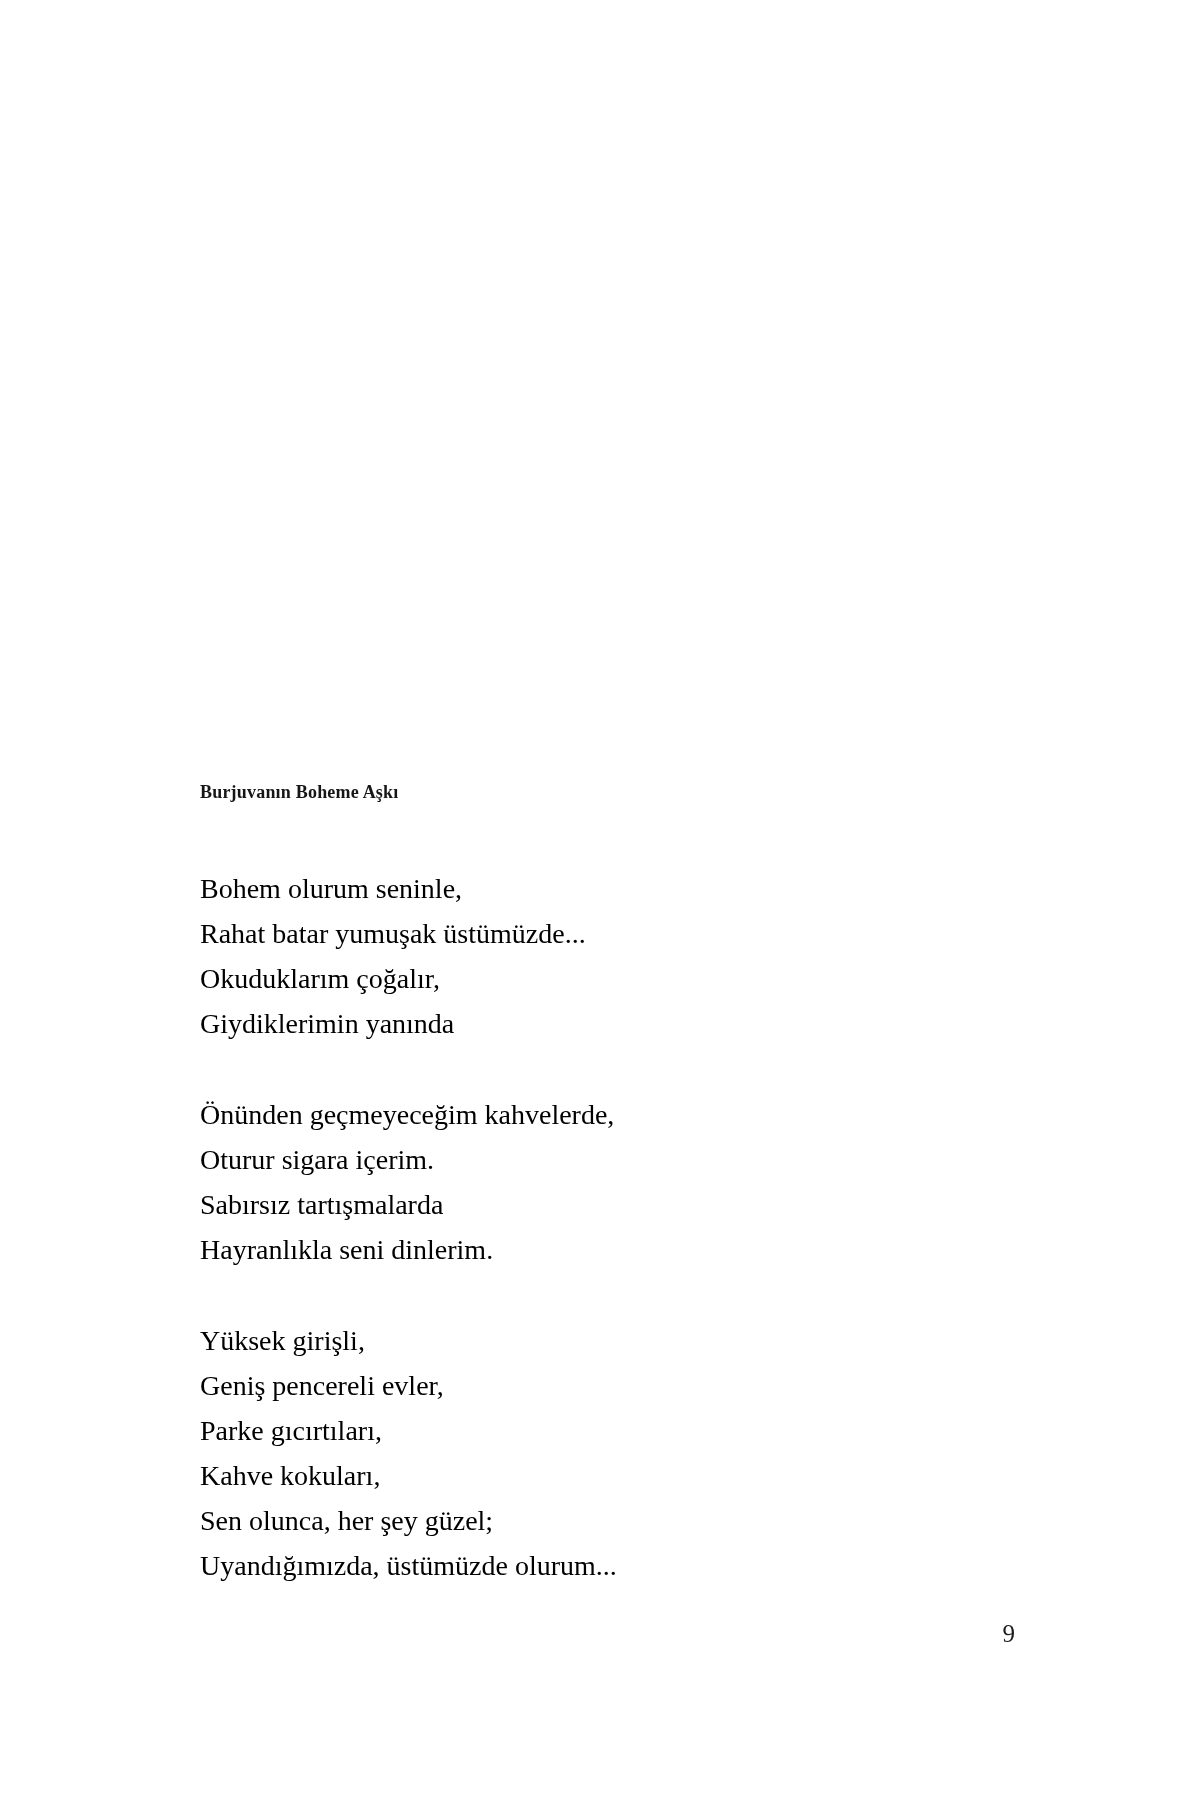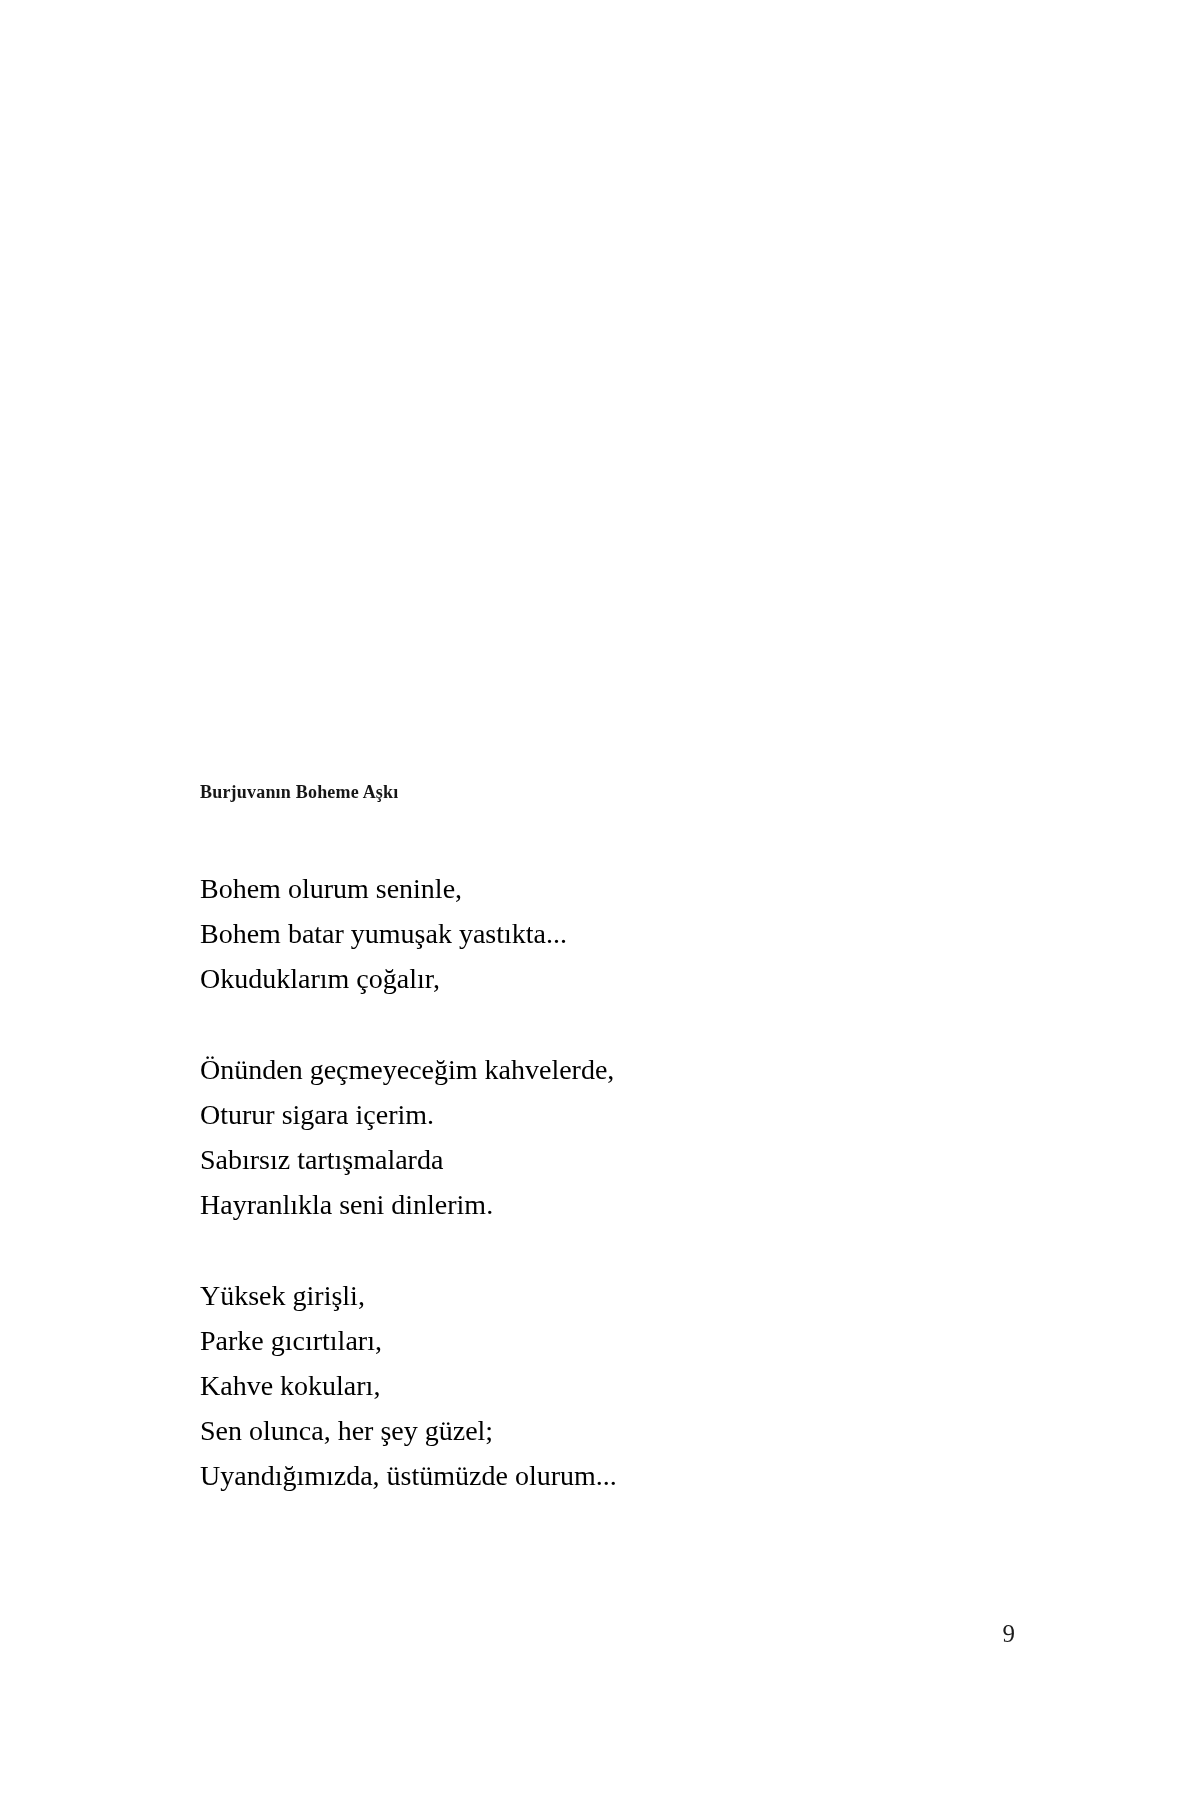--- a/index.html
+++ b/index.html
@@ -65,33 +65,35 @@
 <body>
 
 <div class="page">
 
   <div class="content">
 
     <h1 class="poem-title">Burjuvanın Boheme Aşkı</h1>
 
     <div class="stanza">
       <div class="line">Bohem olurum seninle,</div>
-      <div class="line">Bohem batar yumuşak yastıkta...</div>
+      <div class="line">Rahat batar yumuşak üstümüzde...</div>
       <div class="line">Okuduklarım çoğalır,</div>
+      <div class="line">Giydiklerimin yanında</div>
     </div>
 
     <div class="stanza">
       <div class="line">Önünden geçmeyeceğim kahvelerde,</div>
       <div class="line">Oturur sigara içerim.</div>
       <div class="line">Sabırsız tartışmalarda</div>
       <div class="line">Hayranlıkla seni dinlerim.</div>
     </div>
 
     <div class="stanza">
       <div class="line">Yüksek girişli,</div>
+      <div class="line">Geniş pencereli evler,</div>
       <div class="line">Parke gıcırtıları,</div>
       <div class="line">Kahve kokuları,</div>
       <div class="line">Sen olunca, her şey güzel;</div>
       <div class="line">Uyandığımızda, üstümüzde olurum...</div>
     </div>
 
   </div>
 
   <div class="page-number">9</div>
 

